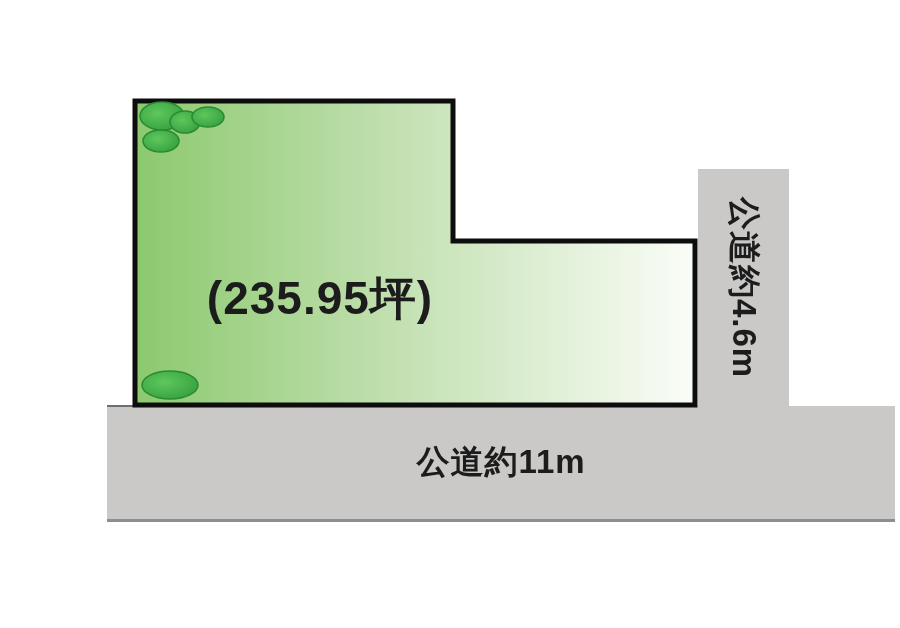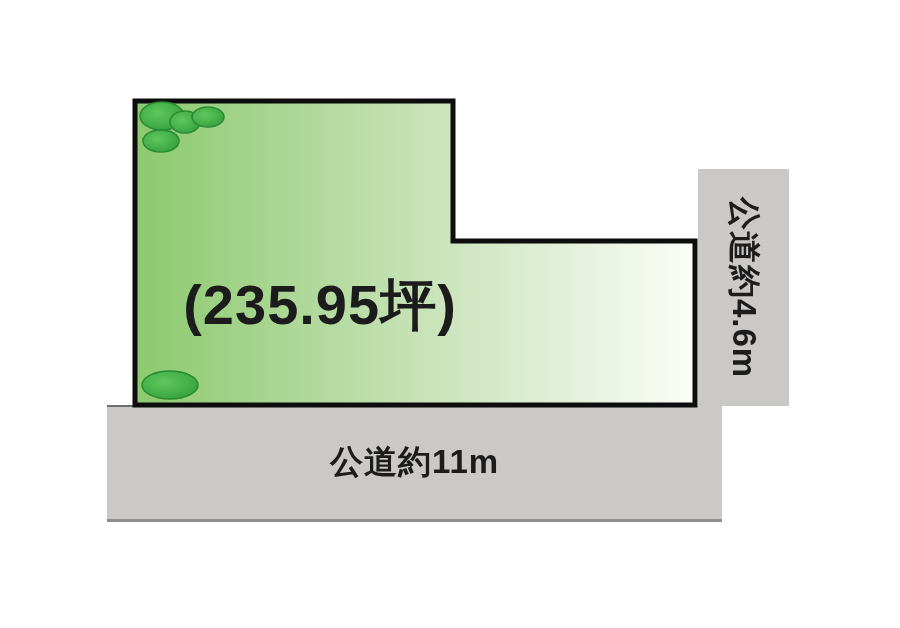--- a/index.html
+++ b/index.html
@@ -16,21 +16,21 @@
     overflow: hidden;
   }
   
   .road {
     position: absolute;
     background: var(--road-fill, #cac9c7);
   }
   .road-bottom {
     left: 107px;
     top: 406px;
-    width: 615px;
+    width: 788px;
     height: 113px;
     border-bottom: 3px solid var(--road-edge, #8e8e8e);
     display: flex;
     align-items: center;
     justify-content: center;
   }
   .road-right {
     left: 698px;
     top: 169px;
     width: 91px;
@@ -100,21 +100,21 @@
     top: -6px;
     left: -2px;
     letter-spacing: 0;
   }
   .tsubo-label {
     position: absolute;
     left: 140px;
     top: 268px;
     width: 360px;
     text-align: center;
-    font-size: 56px;
+    font-size: 46px;
     font-weight: bold;
     color: var(--text, #1c1c1c);
     letter-spacing: 1px;
     white-space: nowrap;
   }
 </style>
 </head>
 <body>
 
 <div class="canvas">

